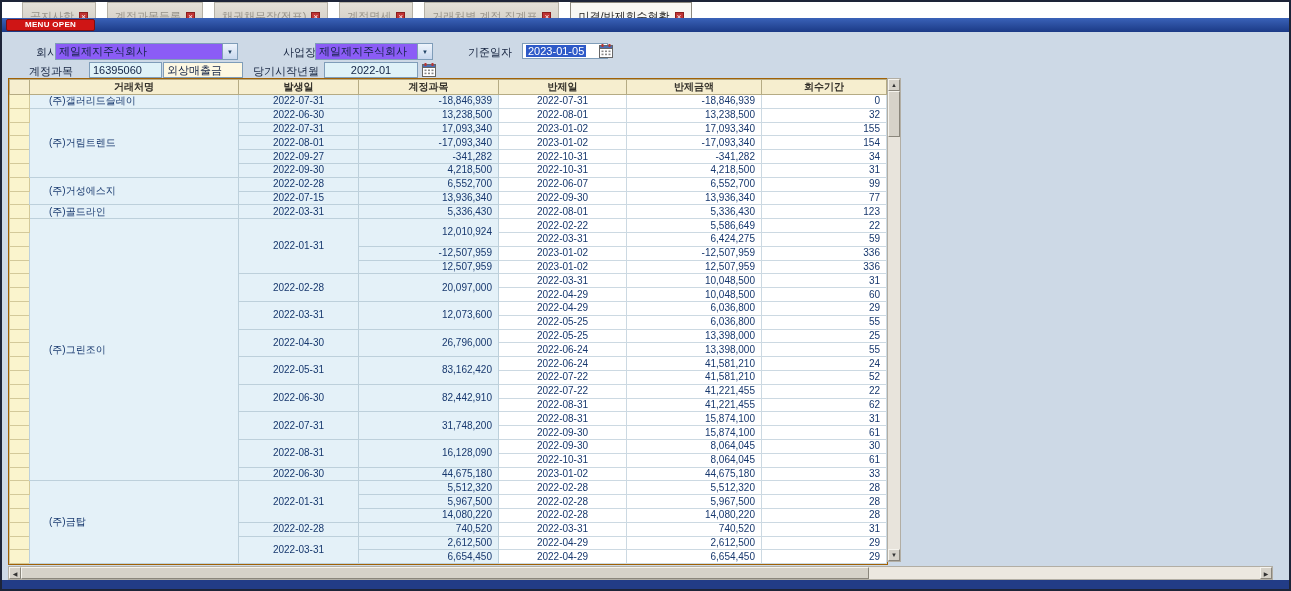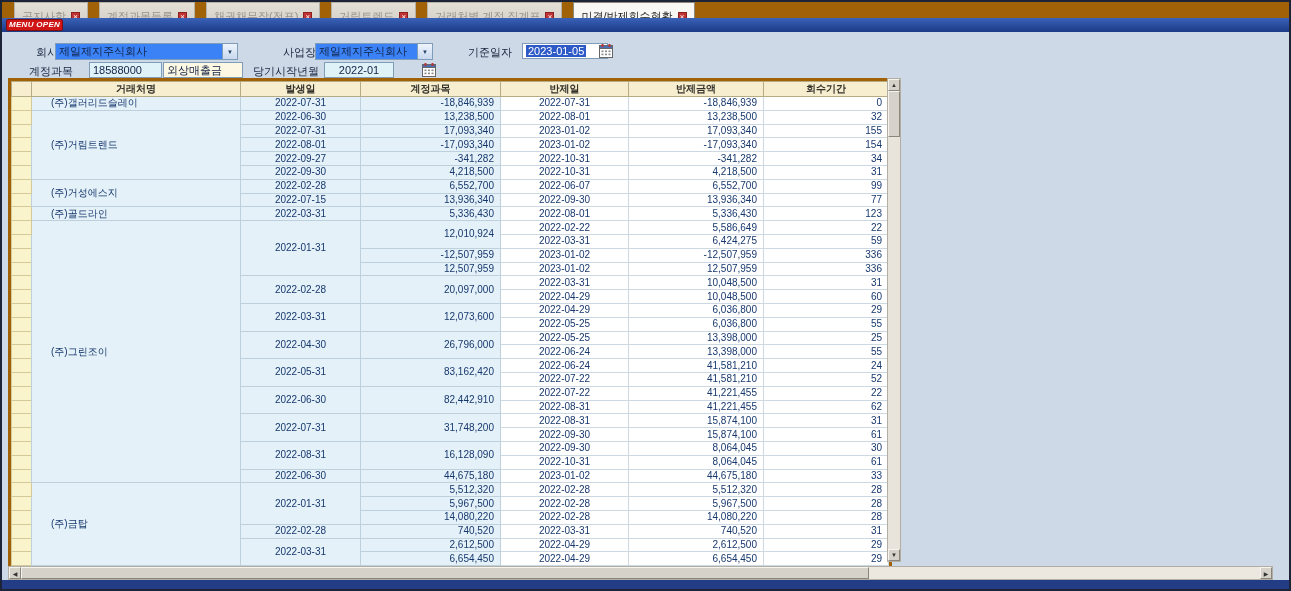--- a/index.html
+++ b/index.html
@@ -1,44 +1,44 @@
 <!DOCTYPE html>
 <html><head>
 <meta charset="utf-8">
 <style>
   *{margin:0;padding:0;box-sizing:border-box}
   html,body{width:1291px;height:591px}
   body{font-family:"Liberation Sans","DejaVu Sans",sans-serif;background:#fff}
   .window{position:relative;width:1291px;height:591px;background:#cdd9e6;border:2px solid #1d2438;overflow:hidden}
 
   
-  .tabbar{position:absolute;top:0;left:0;right:0;height:28px;background:#a16207;border-bottom:1px solid #9a968c;display:flex;align-items:stretch;padding-left:12px}
+  .tabbar{position:absolute;top:0;left:0;right:0;height:28px;background:#ffffff;border-bottom:1px solid #9a968c;display:flex;align-items:stretch;padding-left:20px}
   .tab{display:flex;align-items:center;padding:0 7px;margin-right:11px;font-size:11px;color:#97938a;background:linear-gradient(#e4e0d8,#cfcbc2);border:1px solid #b5b1a6;border-bottom:none;white-space:nowrap;cursor:default}
   .tab.active{background:#f8f7f3;color:#1c1c1c;border-color:#8d897f}
   .tab-close{display:inline-block;width:9px;height:9px;line-height:8px;text-align:center;font-size:6px;color:#fff;background:#c03434;border:1px solid #8d1f1f;margin-left:5px}
 
   
   .menuband{position:absolute;top:16px;left:0;right:0;height:14px;background:linear-gradient(#3a62b8,#1b3a86);display:flex;align-items:center;padding-left:4px}
-  .menu-open{background:#cf1515;color:#fff;font-size:8px;font-weight:bold;font-style:italic;padding:0 2px;line-height:10px;border:1px solid #7e0d0d;border-radius:2px;letter-spacing:.3px}
+  .menu-open{background:#cf1515;color:#fff;font-size:8px;font-weight:bold;padding:0 18px;line-height:10px;border:1px solid #7e0d0d;border-radius:2px;letter-spacing:.3px}
 
   
   .content{position:absolute;top:30px;left:0;right:0;bottom:0;background:#cdd9e6}
   .lbl{position:absolute;font-size:11px;font-weight:normal;color:#15233f;white-space:nowrap}
-  .combo{position:absolute;height:17px;background:#3b82f6;border:1px solid #7f9db9;display:flex;align-items:center;font-size:11px;color:#112244}
+  .combo{position:absolute;height:17px;background:#8b5cf6;border:1px solid #7f9db9;display:flex;align-items:center;font-size:11px;color:#112244}
   .combo-val{flex:1;padding:0 3px;white-space:nowrap;overflow:hidden}
   .combo-btn{width:15px;align-self:stretch;background:linear-gradient(#eef4fc,#c8d8ee);border-left:1px solid #7f9db9;font-size:6px;color:#224466;display:flex;align-items:center;justify-content:center}
   .field{position:absolute;height:16px;border:1px solid #7f9db9;font-size:11px;color:#112244;display:flex;align-items:center;padding:0 3px;background:#fff;white-space:nowrap}
   .field.cyan{background:#dff2f8}
   .field.cream{background:#fdf8e3}
   .field.center{justify-content:center}
   .sel-text{background:#2e5ac8;color:#fff;padding:0 2px}
   .cal{position:absolute;width:14px;height:14px}
 
   
-  .grid-wrap{position:absolute;left:6px;top:46px;border:3px solid #a16207;background:#8b5cf6}
+  .grid-wrap{position:absolute;left:6px;top:46px;border:1px solid #a16207;background:#8b5cf6}
   table{border-collapse:collapse;table-layout:fixed}
   th{background:#f6eecf;border:1px solid #b5ab84;font-size:10px;font-weight:bold;color:#33302a;height:13px;padding:0;white-space:nowrap}
   td{border:1px solid #bdd0db;font-size:10px;color:#17386e;padding:0 2px;overflow:hidden;white-space:nowrap;line-height:1}
   td.sel{background:#faf4cd;border-color:#d3c99a}
   td.lft{background:#e4f1f8}
   td.rgt{background:#fff;border-color:#ccd9e2}
   td.a-l{text-align:left;padding-left:19px}
   td.a-c{text-align:center}
   td.a-r{text-align:right;padding-right:6px}
   tbody tr{height:13.8px}
@@ -70,21 +70,21 @@
       </div>
       <div class="tab">
         <span>계정과목등록</span>
         <span class="tab-close">✕</span>
       </div>
       <div class="tab">
         <span>채권채무장(전표)</span>
         <span class="tab-close">✕</span>
       </div>
       <div class="tab">
-        <span>거림트렌드</span>
+        <span>계정명세</span>
         <span class="tab-close">✕</span>
       </div>
       <div class="tab">
         <span>거래처별 계정 집계표</span>
         <span class="tab-close">✕</span>
       </div>
       <div class="tab active">
         <span>미결/반제회수현황</span>
         <span class="tab-close">✕</span>
       </div>
@@ -124,28 +124,28 @@
             <rect x="9.5" y="6.5" width="2" height="1.6"></rect>
             <rect x="2.5" y="9.6" width="2" height="1.6"></rect>
             <rect x="6" y="9.6" width="2" height="1.6"></rect>
             <rect x="9.5" y="9.6" width="2" height="1.6"></rect>
           </g>
         </svg>
     </span>
 
     <span class="lbl" style="left:27px;top:32px">계정과목</span>
     <div class="field cyan" style="left:87px;top:30px;width:73px">
-      <span>18588000</span>
+      <span>16395060</span>
     </div>
     <div class="field cream" style="left:161px;top:30px;width:80px">
       <span>외상매출금</span>
     </div>
 
     <span class="lbl" style="left:251px;top:32px">당기시작년월</span>
-    <div class="field cyan center" style="left:322px;top:30px;width:70px">
+    <div class="field cyan center" style="left:322px;top:30px;width:94px">
       <span>2022-01</span>
     </div>
     <span class="cal" style="left:420px;top:31px">
       <svg width="14" height="14" viewBox="0 0 14 14">
           <rect x="0.5" y="1.5" width="13" height="12" fill="#fff" stroke="#666"></rect>
           <rect x="0.5" y="1.5" width="13" height="3" fill="#4a6fb5" stroke="#666"></rect>
           <rect x="2.5" y="0" width="2" height="3" fill="#b33"></rect>
           <rect x="9.5" y="0" width="2" height="3" fill="#b33"></rect>
           <g fill="#888">
             <rect x="2.5" y="6.5" width="2" height="1.6"></rect>

